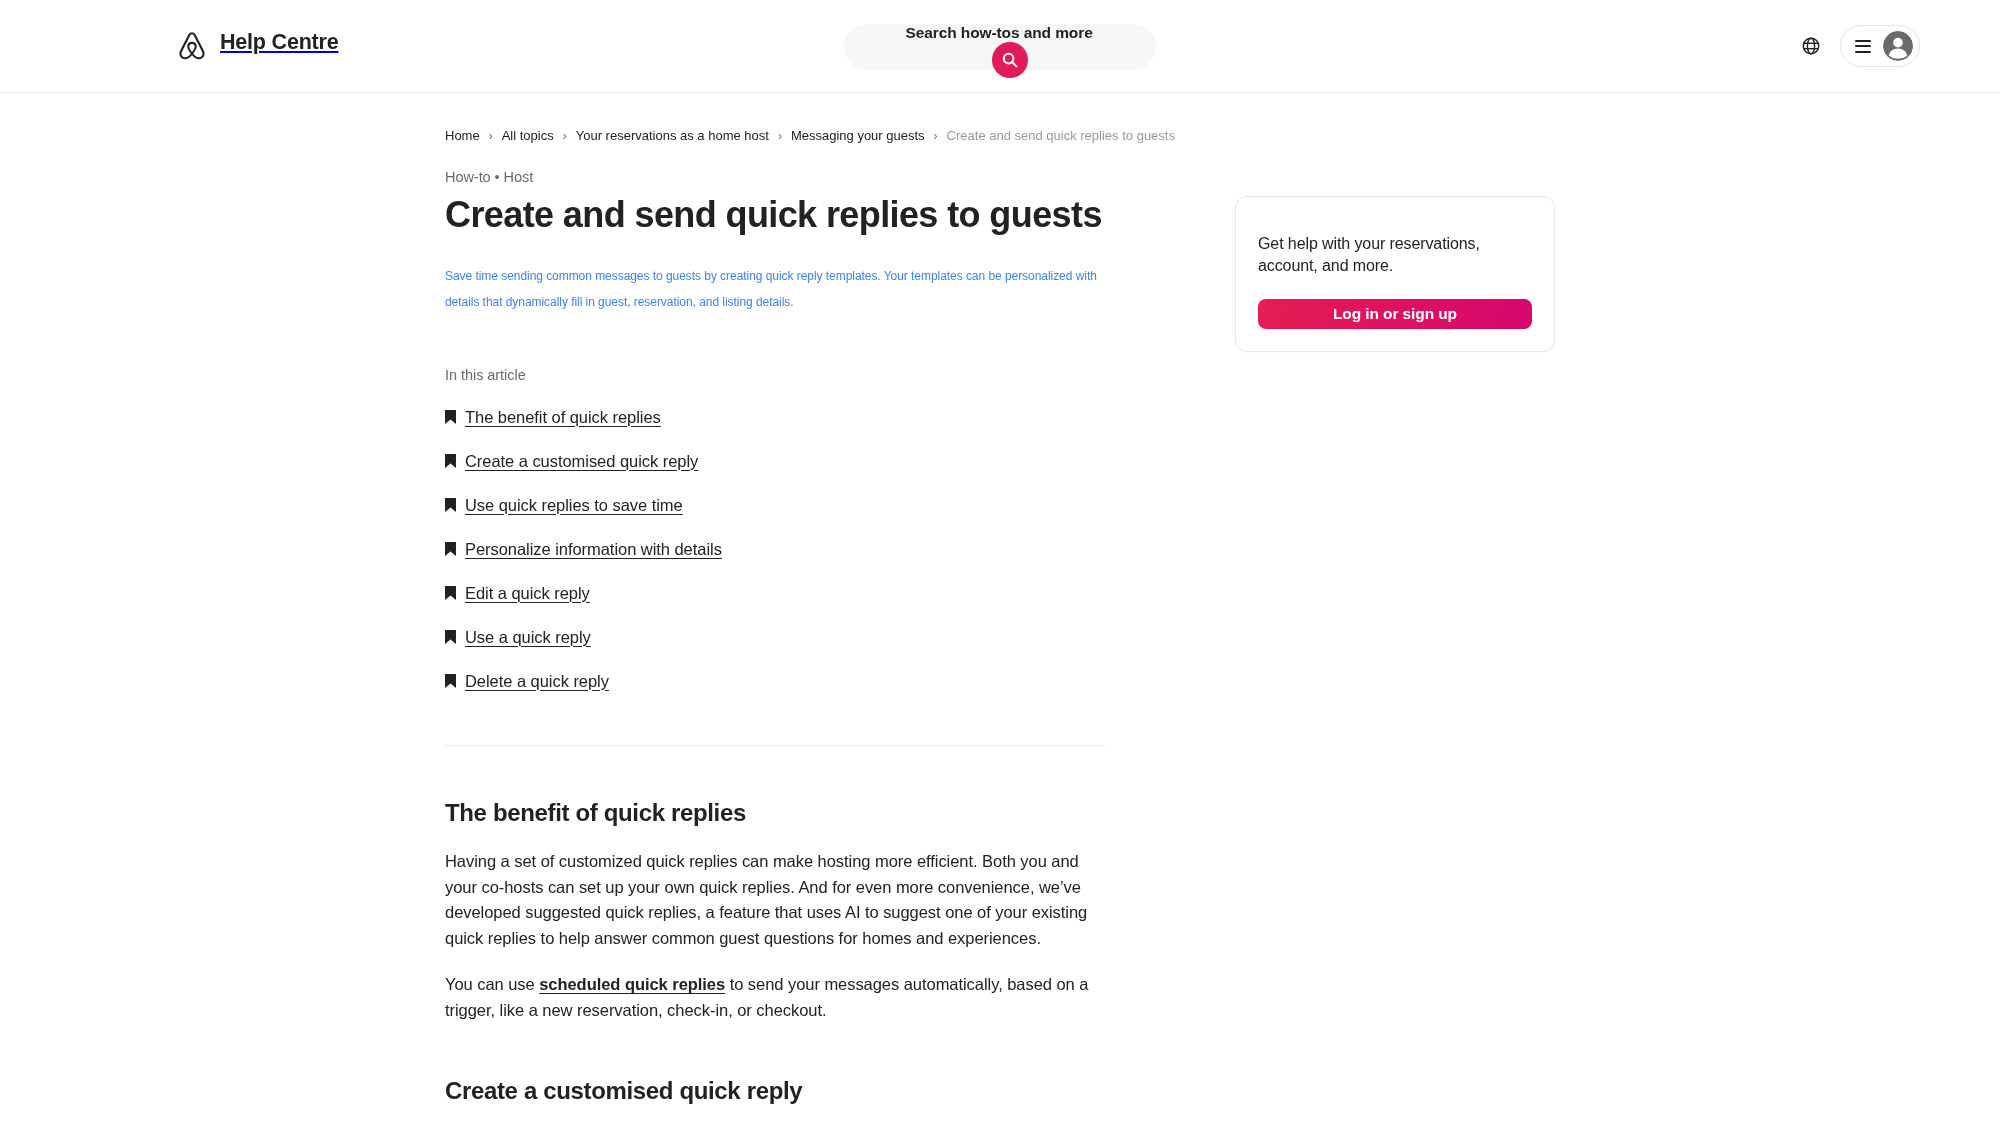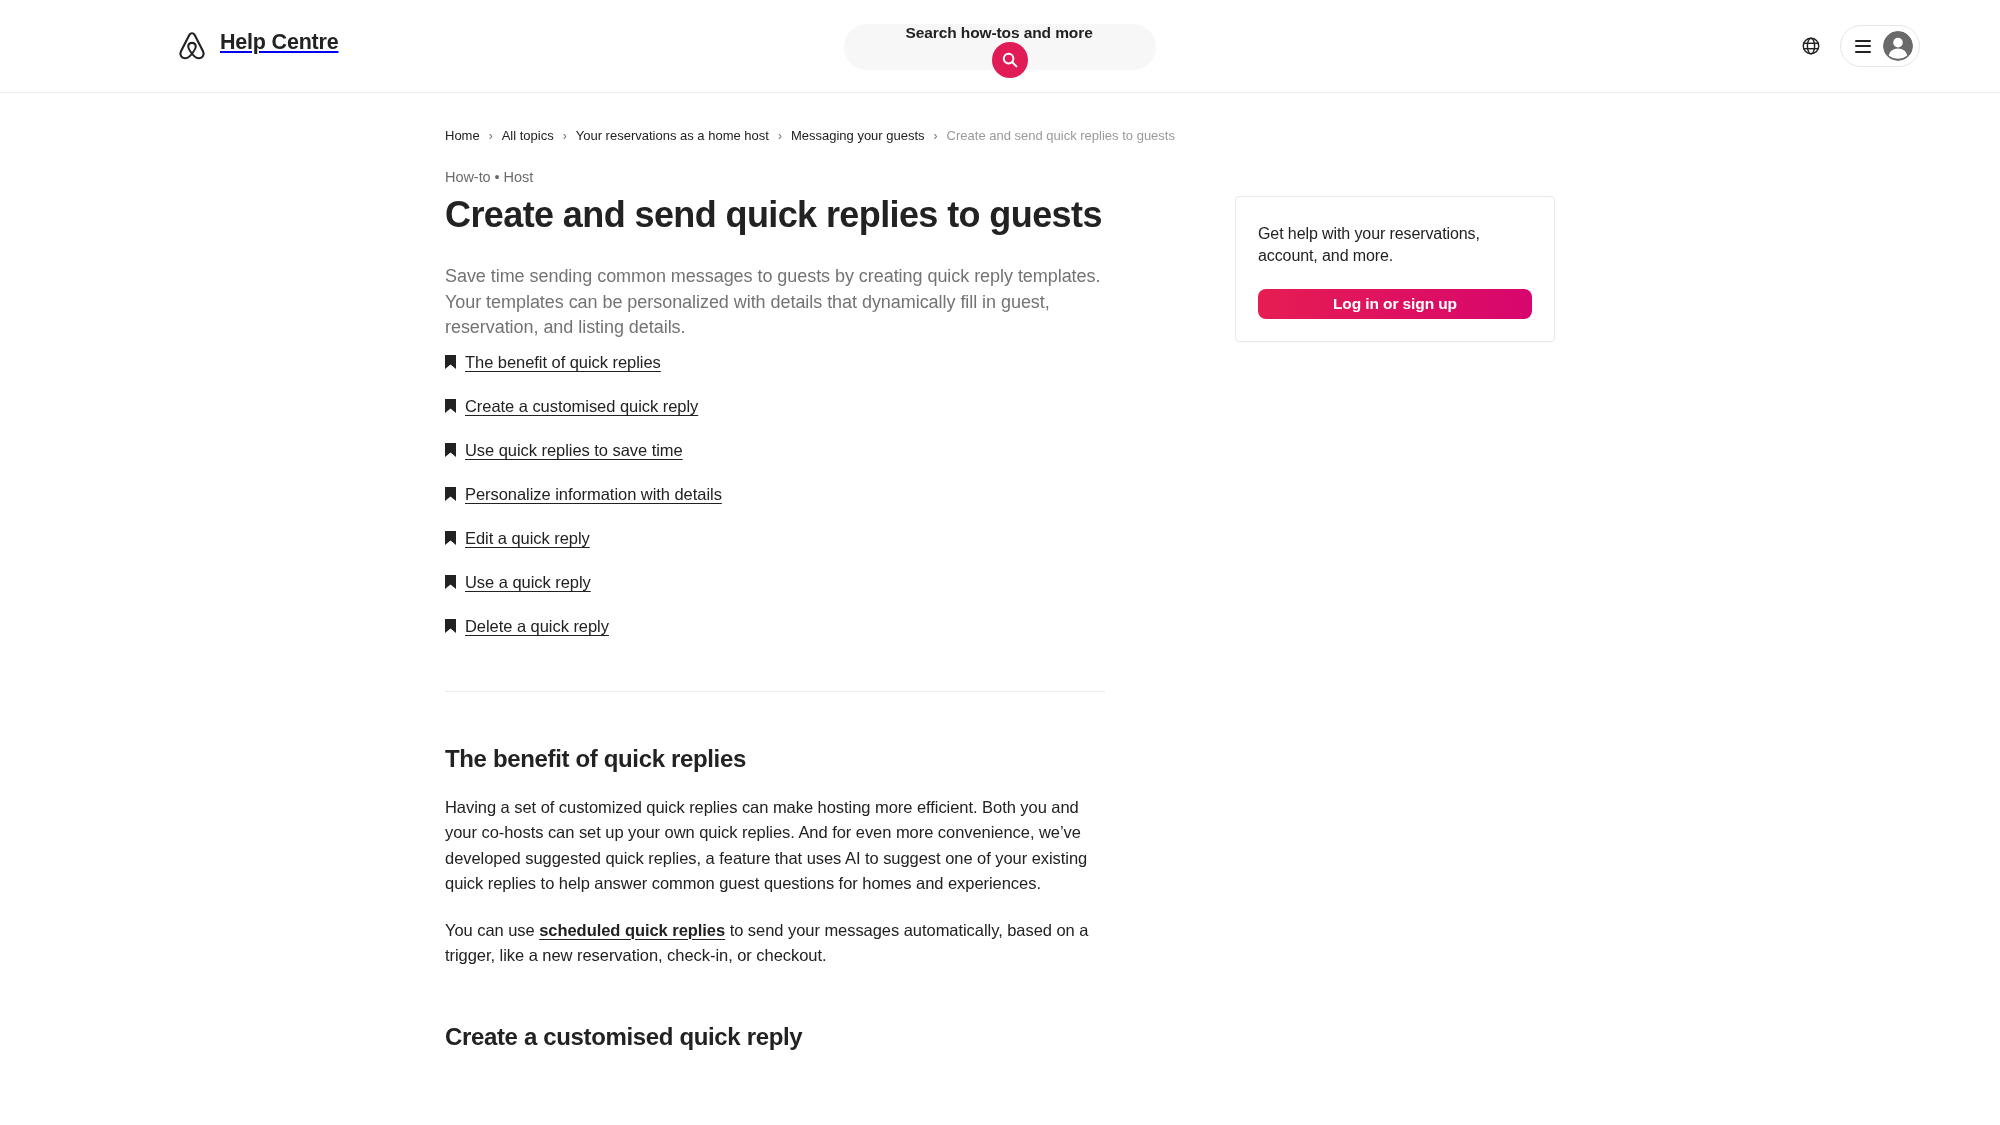--- a/index.html
+++ b/index.html
@@ -157,23 +157,23 @@
   }
   h1.page-title {
     font-size: 36px;
     line-height: 42px;
     font-weight: 700;
     letter-spacing: -0.6px;
     color: #222222;
     margin-bottom: 28px;
   }
   .lede {
-    font-size: 18px;
+    font-size: 12px;
     line-height: 25.5px;
-    color: #737373;
+    color: #3b82f6;
     letter-spacing: -0.05px;
   }
 
   .toc-label {
     font-size: 14.5px;
     color: #6a6a6a;
     margin-top: 52px;
     margin-bottom: 12px;
     letter-spacing: -0.05px;
   }
@@ -224,22 +224,22 @@
     text-decoration: underline;
     text-underline-offset: 3px;
     text-decoration-thickness: 1px;
     cursor: pointer;
   }
   .section-title.last { margin-top: 53px; margin-bottom: 0; }
 
   
   .help-card {
     border: 1px solid #e9e9e9;
-    border-radius: 4px;
-    padding: 26px 22px 22px;
+    border-radius: 12px;
+    padding: 36px 22px 22px;
     background: #ffffff;
     box-shadow: 0 1px 2px rgba(0,0,0,0.02);
   }
   .help-card-text {
     font-size: 16px;
     line-height: 22px;
     color: #222222;
     letter-spacing: -0.1px;
     margin-bottom: 22px;
   }
@@ -322,20 +322,21 @@
   </nav>
 
   <div class="columns">
 
     <div class="col-main">
 
       <div class="eyebrow">How-to • Host</div>
       <h1 class="page-title">Create and send quick replies to guests</h1>
       <p class="lede">Save time sending common messages to guests by creating quick reply templates. Your templates can be personalized with details that dynamically fill in guest, reservation, and listing details.</p>
 
+      <div class="toc-label">In this article</div>
 
       <div class="toc-list">
 
         <a class="toc-item" href="#">
           <svg class="toc-icon" width="11" height="15" viewBox="0 0 11 15" aria-hidden="true">
             <path d="M0 0h11v14L5.5 9.6 0 14z" fill="#222222"></path>
           </svg>
           <span class="toc-text">The benefit of quick replies</span>
         </a>
 

